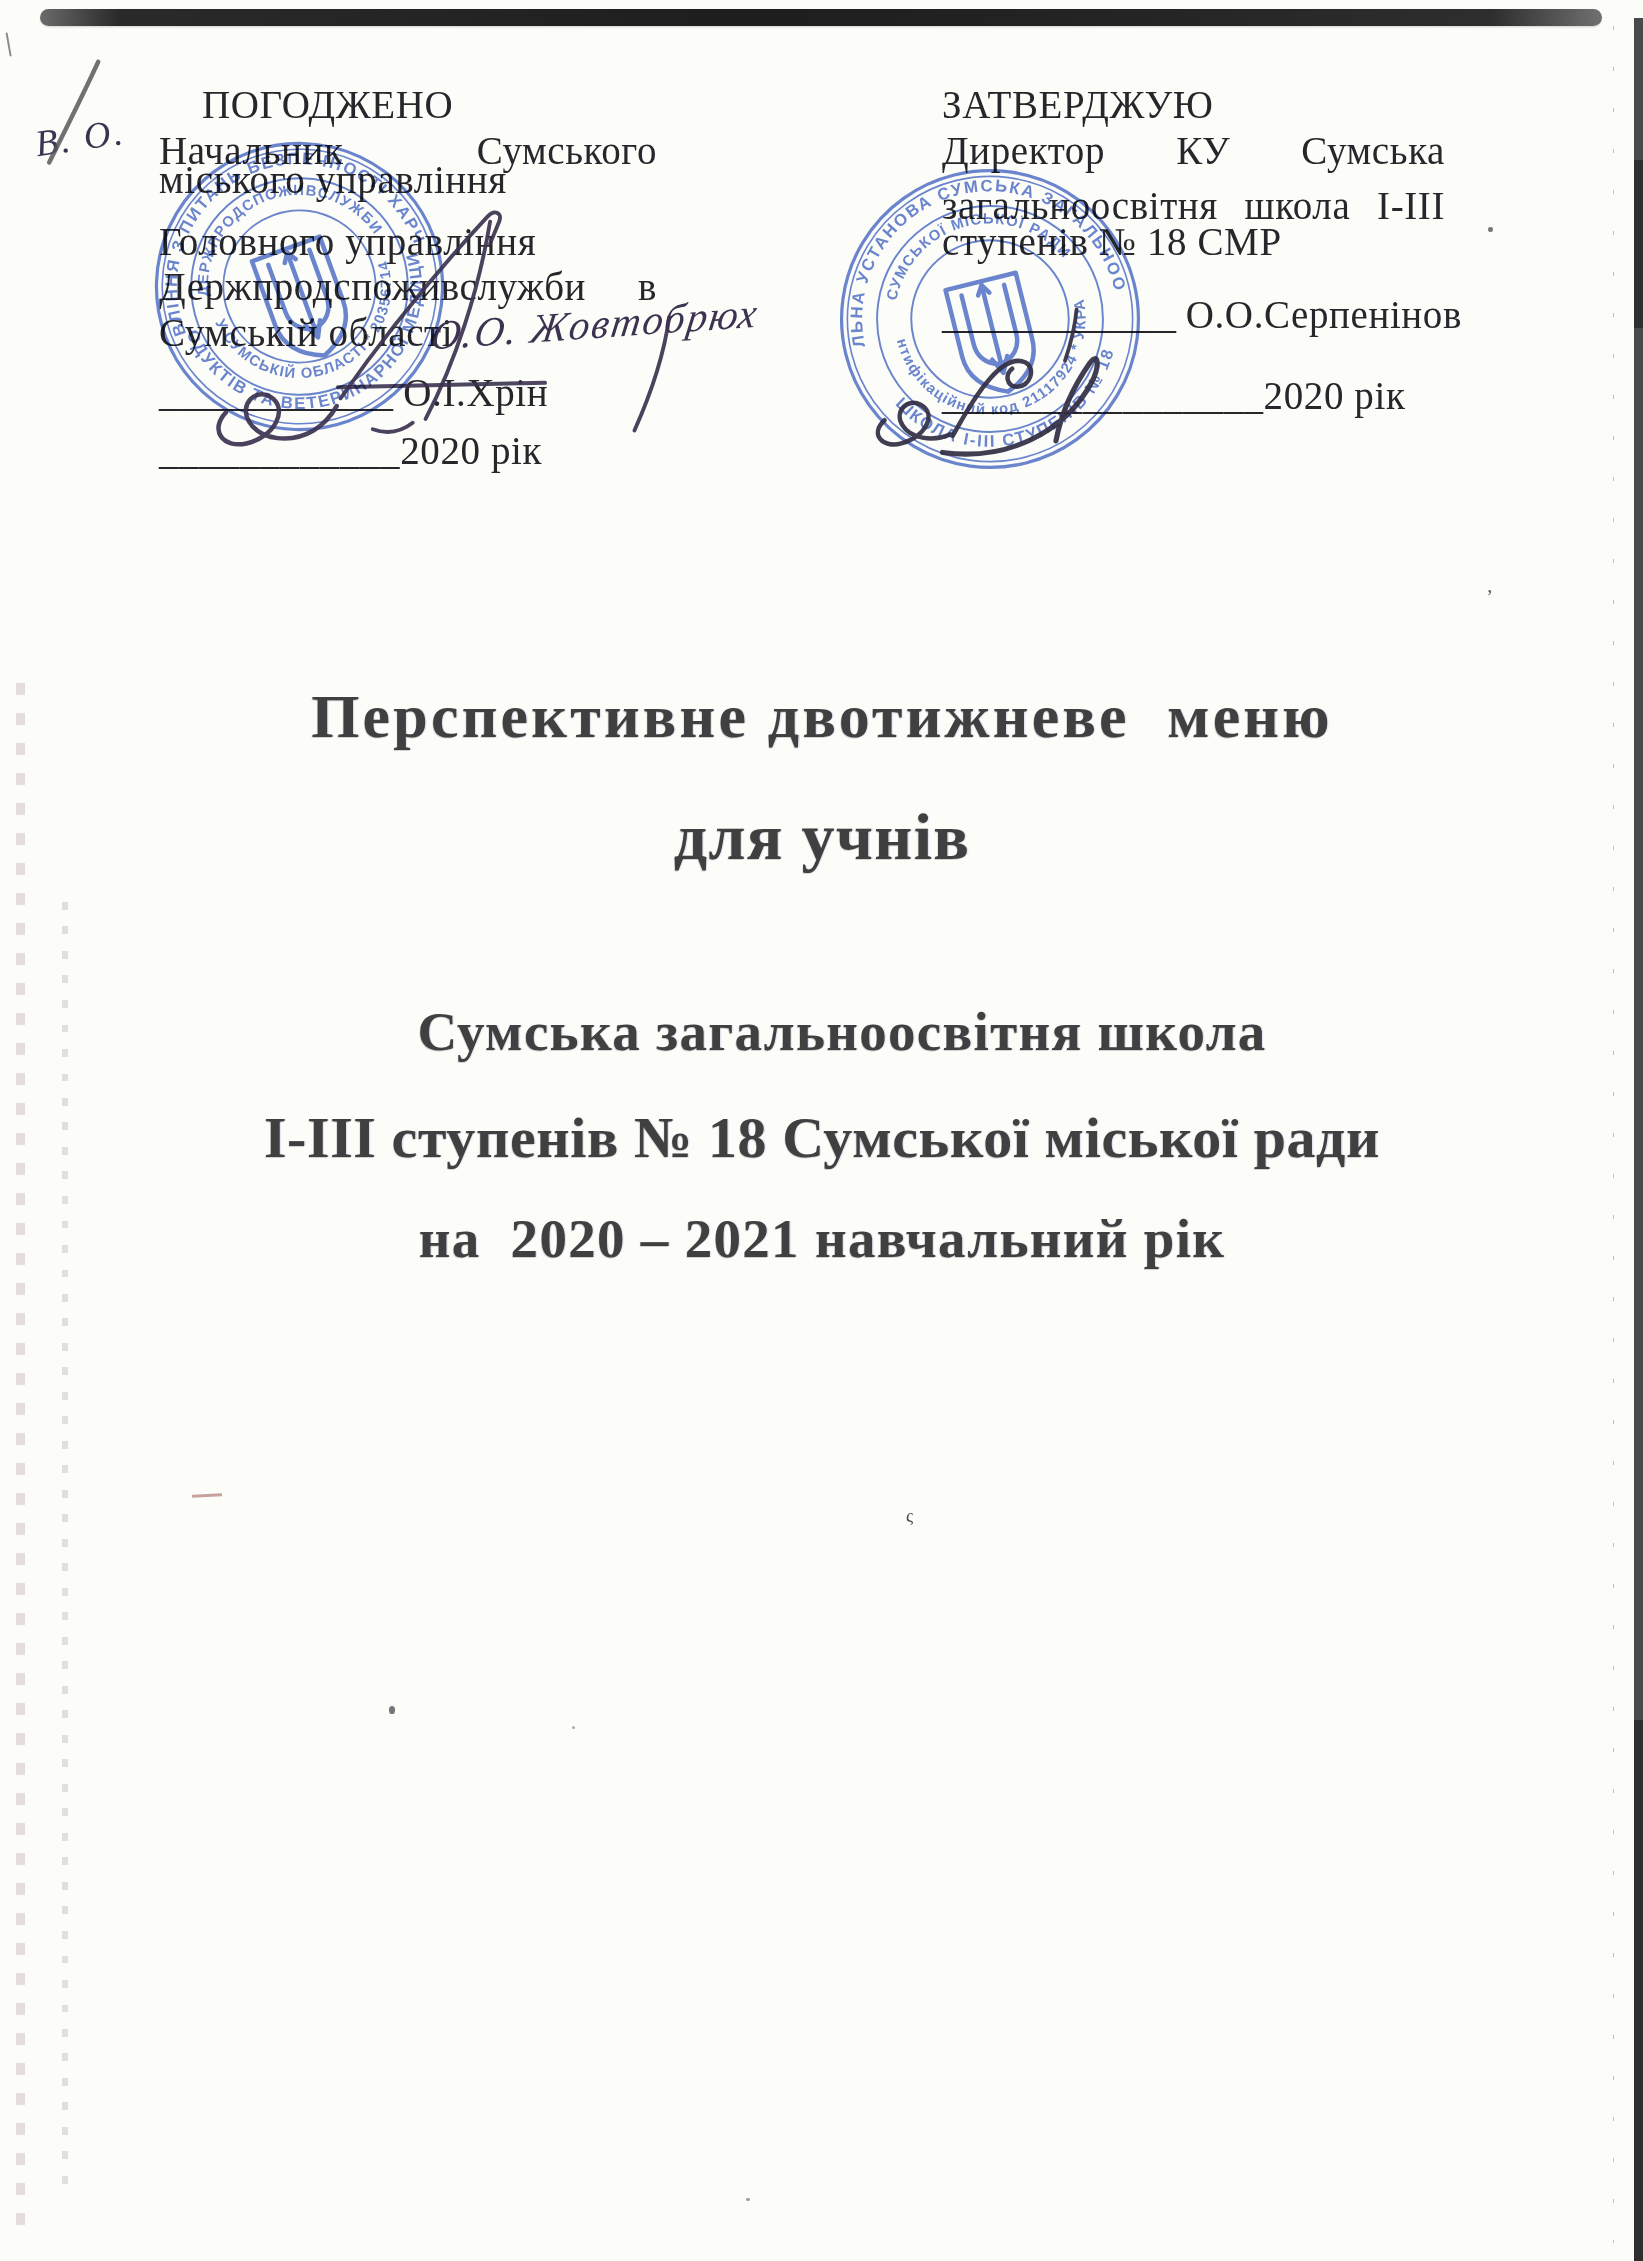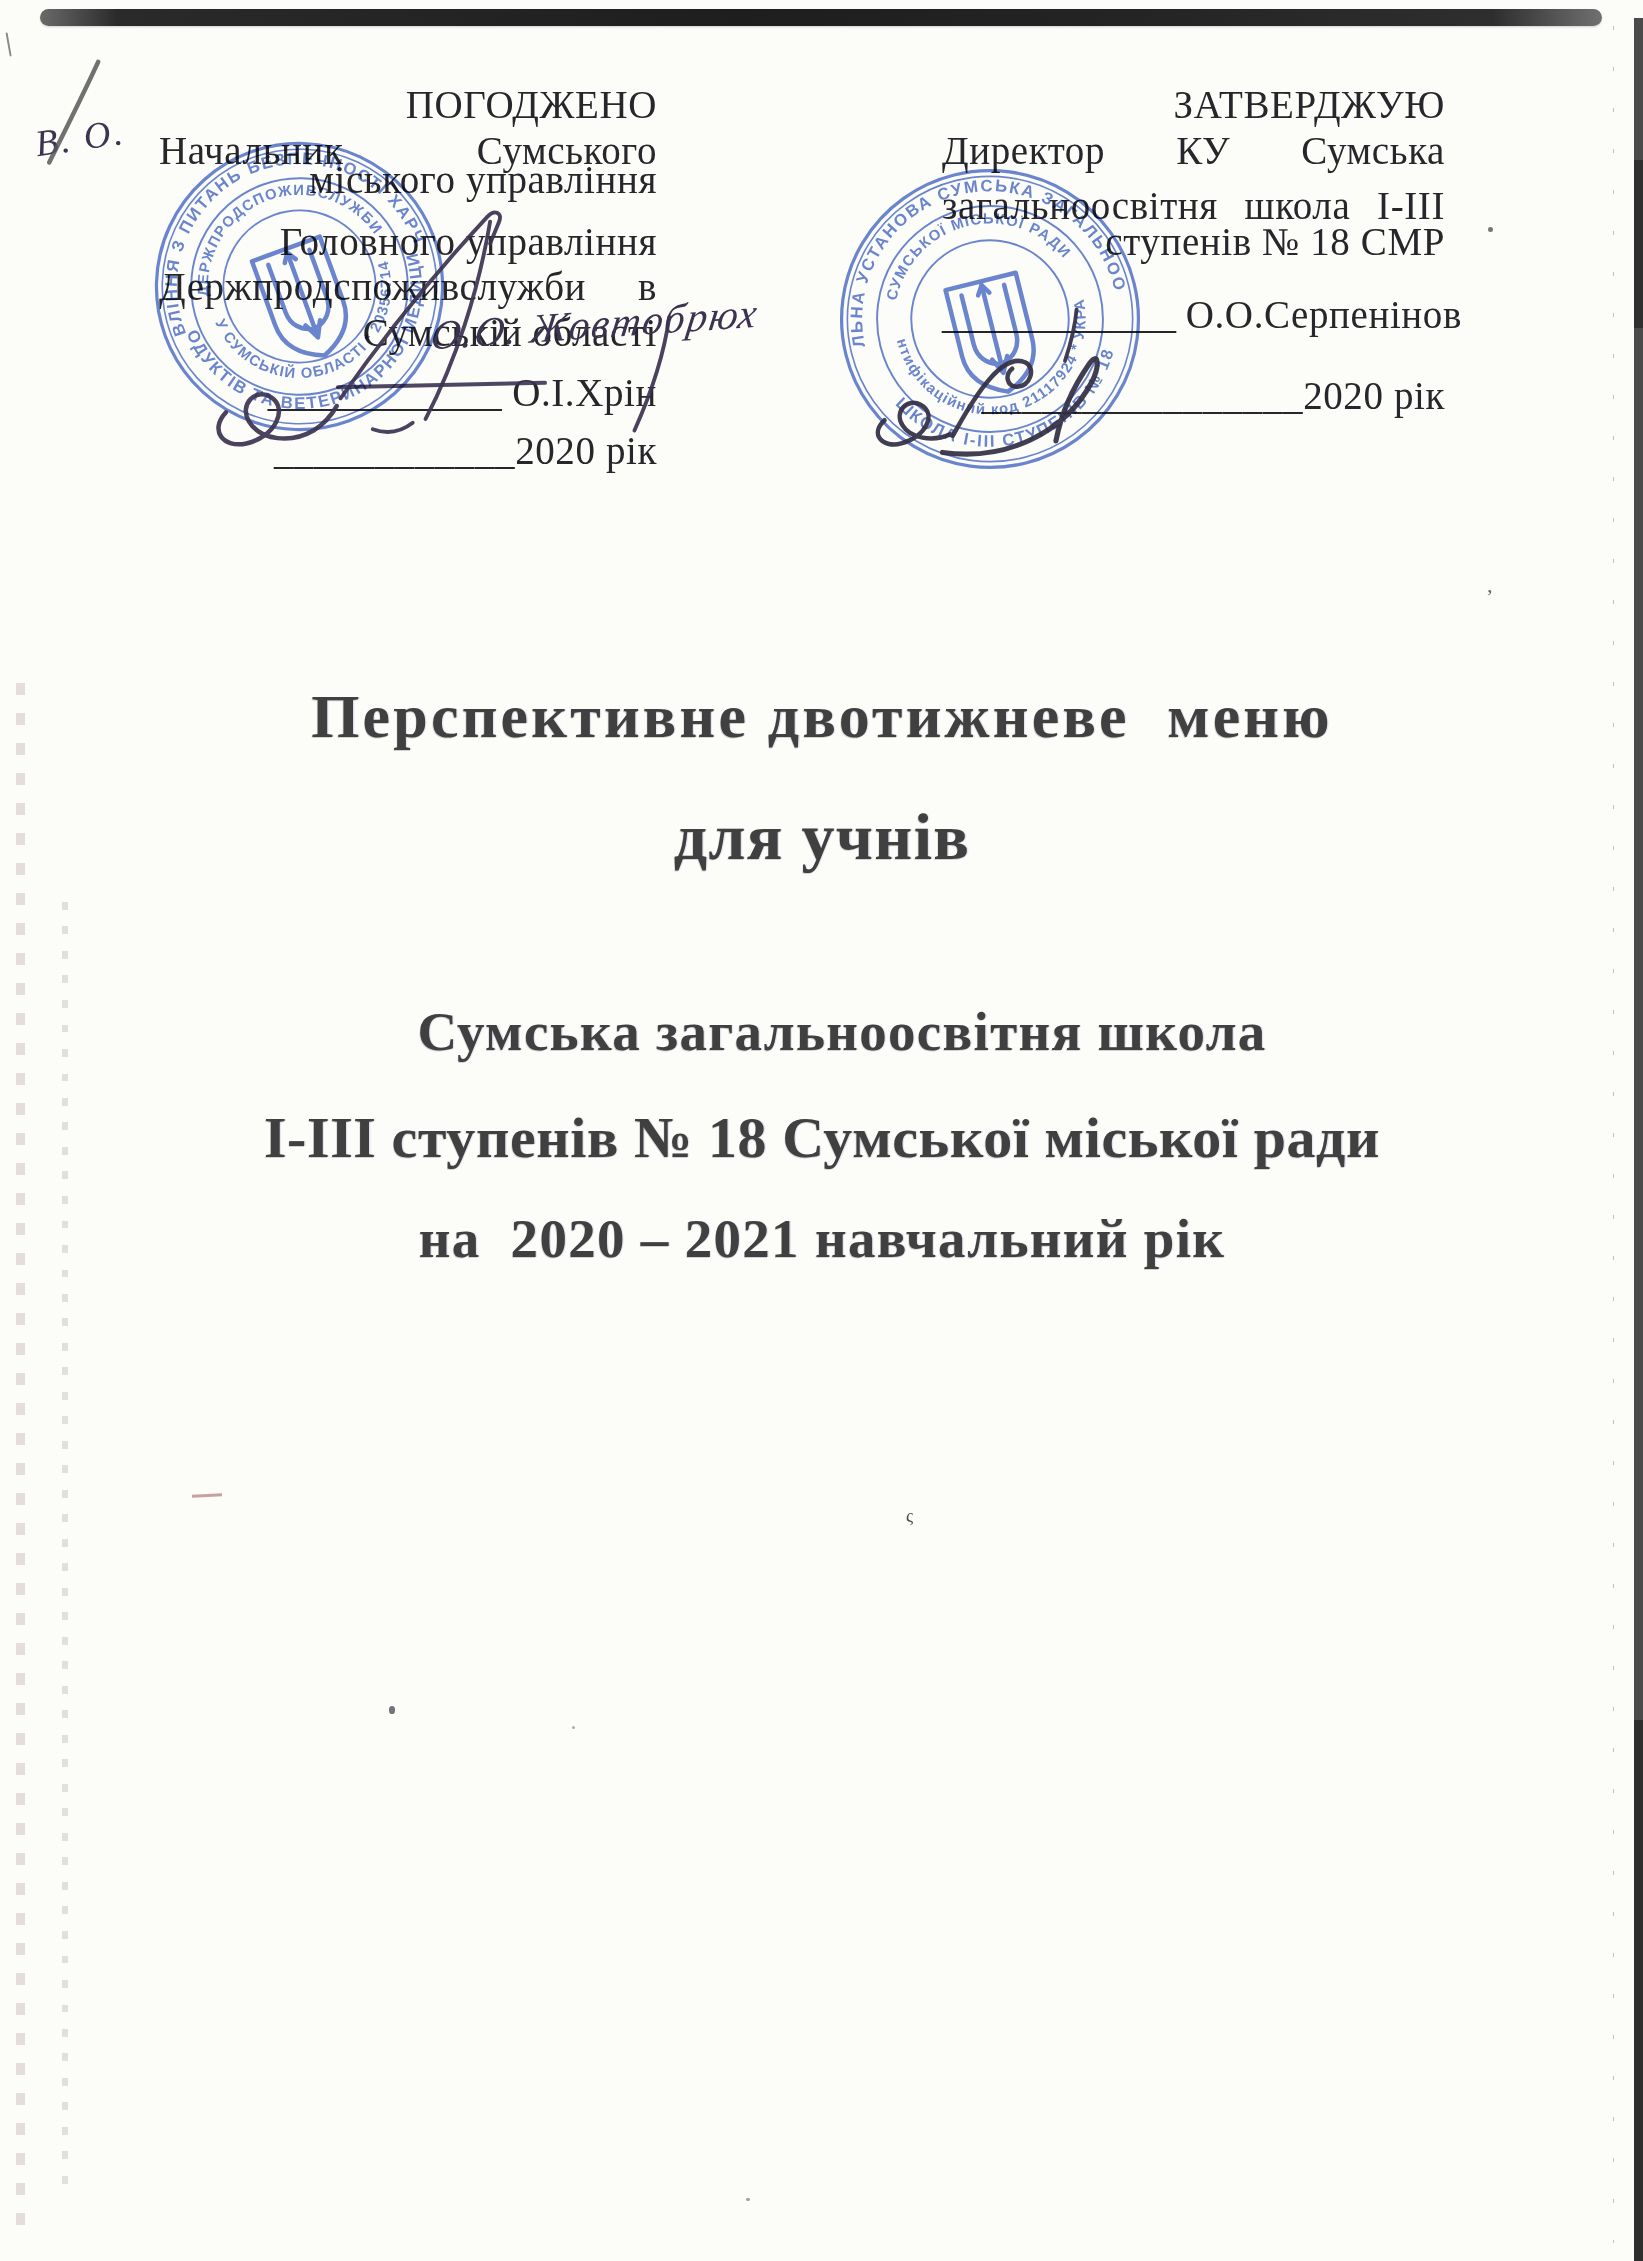--- a/index.html
+++ b/index.html
@@ -40,21 +40,21 @@
   .speck-sigma { left:906px; top:1506px; font-size:18px; color:#4a4a4a; }
   .speck-dot2  { left:1488px; top:227px;  width:4.5px;  height:4.5px;  border-radius:50%; background:#777; }
   .speck-apos  { left:1486px; top:584px;  font-size:22px; color:#666; }
   .speck-dot3  { left:572px;  top:1726px; width:3.2px;  height:3.2px;  border-radius:50%; background:#999; opacity:.8; }
   .speck-dot4  { left:746px; top:2198px; width:3.9px;  height:2.6px;  border-radius:50%; background:#8a8a8a; opacity:.8; }
 
   
   .blk { position:absolute; top:0; font-size:39px; line-height:1; letter-spacing:0.6px; }
   .blk-left  { left:159px;  width:498px; }
   .blk-right { left:942px; width:503px; }
-  .bline { position:absolute; left:0; width:100%; white-space:pre;text-align:right; }
+  .bline { position:absolute; left:0; width:100%; white-space:pre; }
   .just  { white-space:normal; text-align:justify; text-align-last:justify; }
   .head-indent { text-indent:43px; }
   .sigrow .dash { letter-spacing:0; }
   .l1{top:85px}.l2{top:131px}.l3{top:160px}.l4{top:222px}.l5{top:267px}.l6{top:313px}
   .l7{top:373px}.l8{top:431px}
   .r1{top:85px}.r2{top:131px}.r3{top:186px}.r4{top:222px}
   .r5{top:295px}.r6{top:376px}
 
   
   .hw {

